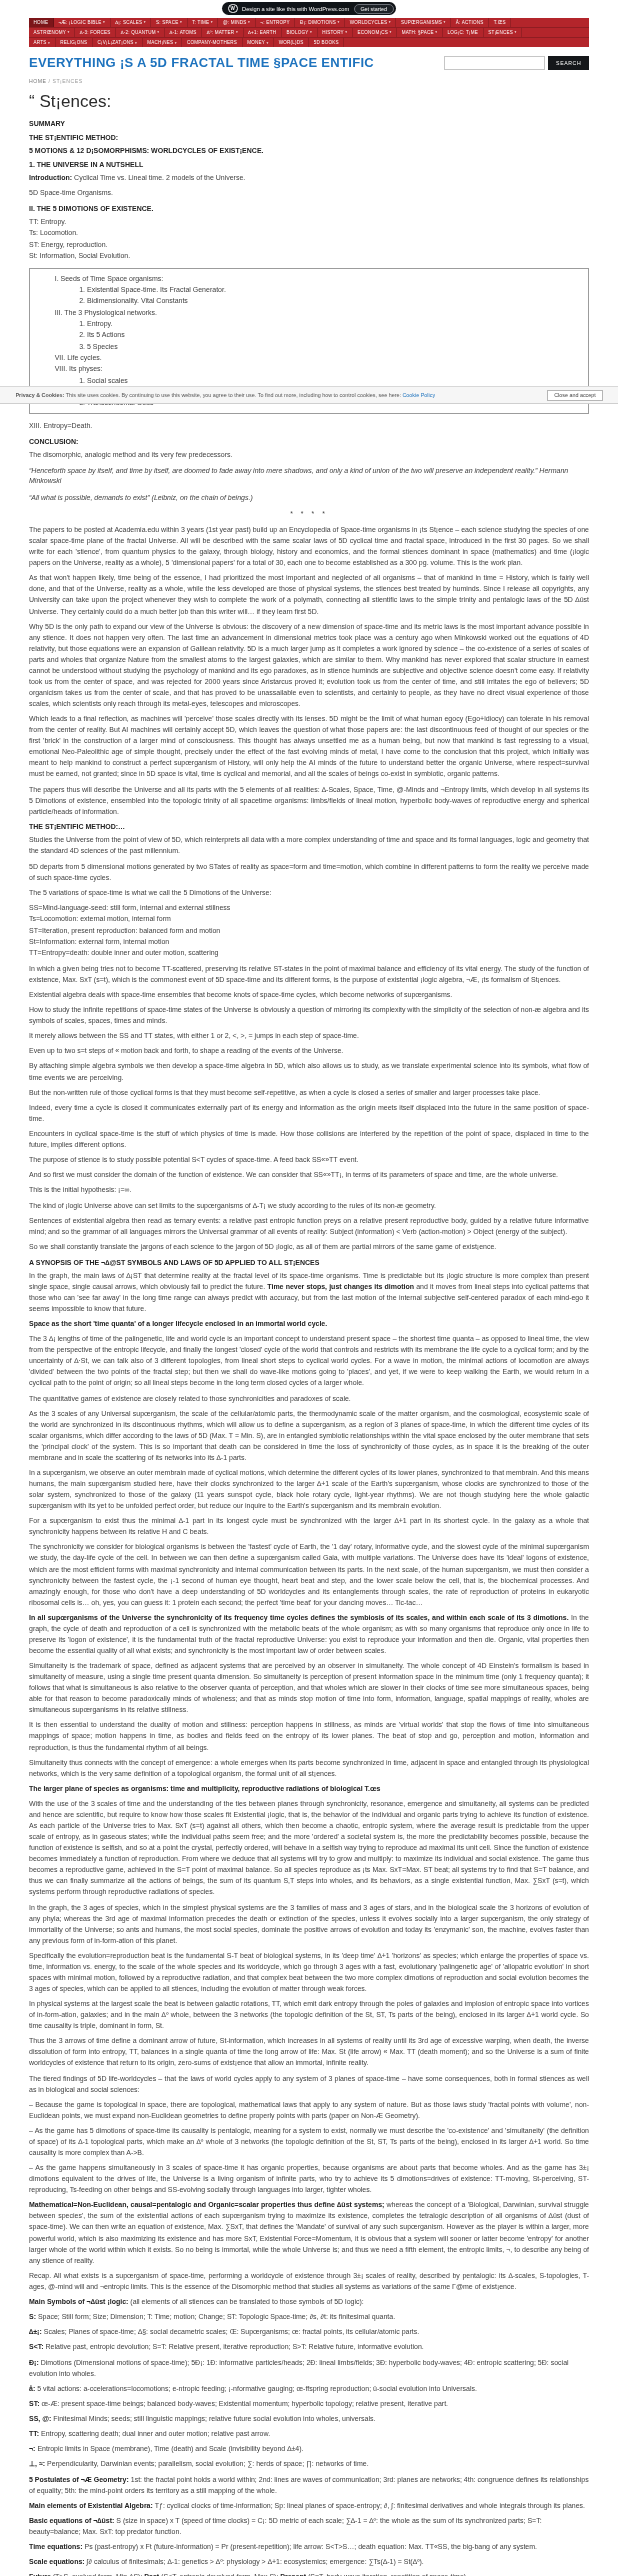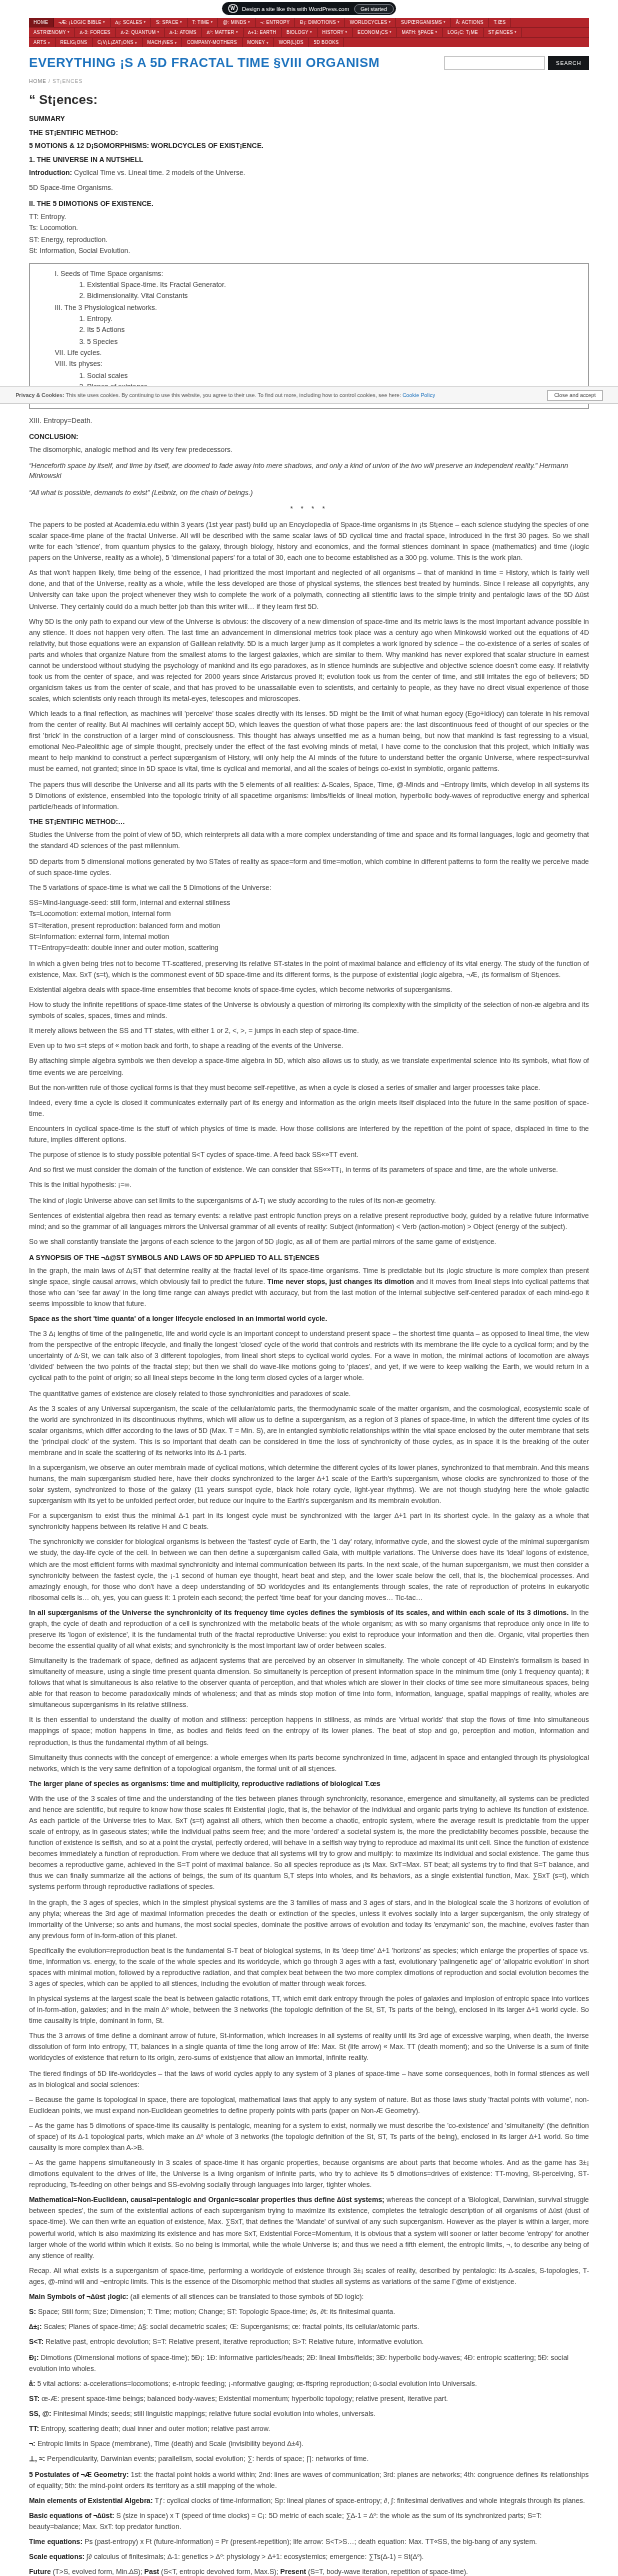--- a/index.html
+++ b/index.html
@@ -22,21 +22,21 @@
   .caret{font-size:3.6px;opacity:.85;}
   
   .page{width:560px;margin:0 auto;}
   .site-header{display:flex;justify-content:space-between;align-items:flex-end;padding:8.2px 0 2.1px;}
   .site-title{color:#1e73be;font-size:13px;font-weight:bold;letter-spacing:0.3px;}
   .search{display:flex;gap:3.1px;align-items:center;}
   .search input{width:92px;height:12.4px;border:0.5px solid #c6c6c6;padding:0 3.6px;font-size:6.2px;font-family:inherit;}
   .search button{height:13.4px;background:#15171a;color:#fff;border:none;padding:0 7.7px;font-size:5.2px;letter-spacing:0.6px;text-transform:uppercase;cursor:pointer;font-family:inherit;}
   .breadcrumb{font-size:5.2px;color:#9a9a9a;letter-spacing:0.5px;text-transform:uppercase;margin:5.2px 0 8.2px;}
   .breadcrumb a{color:#777;text-decoration:none;}
-  .article-title{font-size:13px;font-weight:bold;color:#2b2b2b;margin:2.1px 0 8.2px;}
+  .article-title{font-size:17px;font-weight:normal;color:#2b2b2b;margin:2.1px 0 8.2px;}
   
   .b-h{font-weight:bold;color:#222;font-size:7px;margin:6.7px 0 3.1px;}
   .b-p,.b-sym{font-size:7px;line-height:1.58;margin:4.1px 0;text-align:justify;}
   .b-sym{text-align:left;}
   .lead{font-weight:bold;color:#222;}
   .b-lines{margin:4.1px 0;}
   .b-line{font-size:7px;line-height:1.62;}
   .b-box{border:0.5px solid #9c9c9c;padding:4.1px 7.2px;margin:6.2px 0;}
   .box-line{font-size:7px;line-height:1.62;margin-left:17.5px;}
   .box-line.sub{margin-left:42px;}
@@ -183,21 +183,21 @@
       </a>
       <a class="nav-item" href="#">
         <span>5D BOOKS</span>
       </a>
     </div>
   </nav>
 
 <div class="page">
 
   <div class="site-header">
-    <div class="site-title">EVERYTHING ¡S A 5D FRACTAL TIME §VIII ORGANISM</div>
+    <div class="site-title">EVERYTHING ¡S A 5D FRACTAL TIME §PACE ENTIFIC</div>
     <div class="search">
       <input type="text" placeholder="" style="">
       <button>Search</button>
     </div>
   </div>
 
   <div class="breadcrumb">
     <a href="#">HOME</a>
     <span>/</span>
     <span>ST¡ENCES</span>

